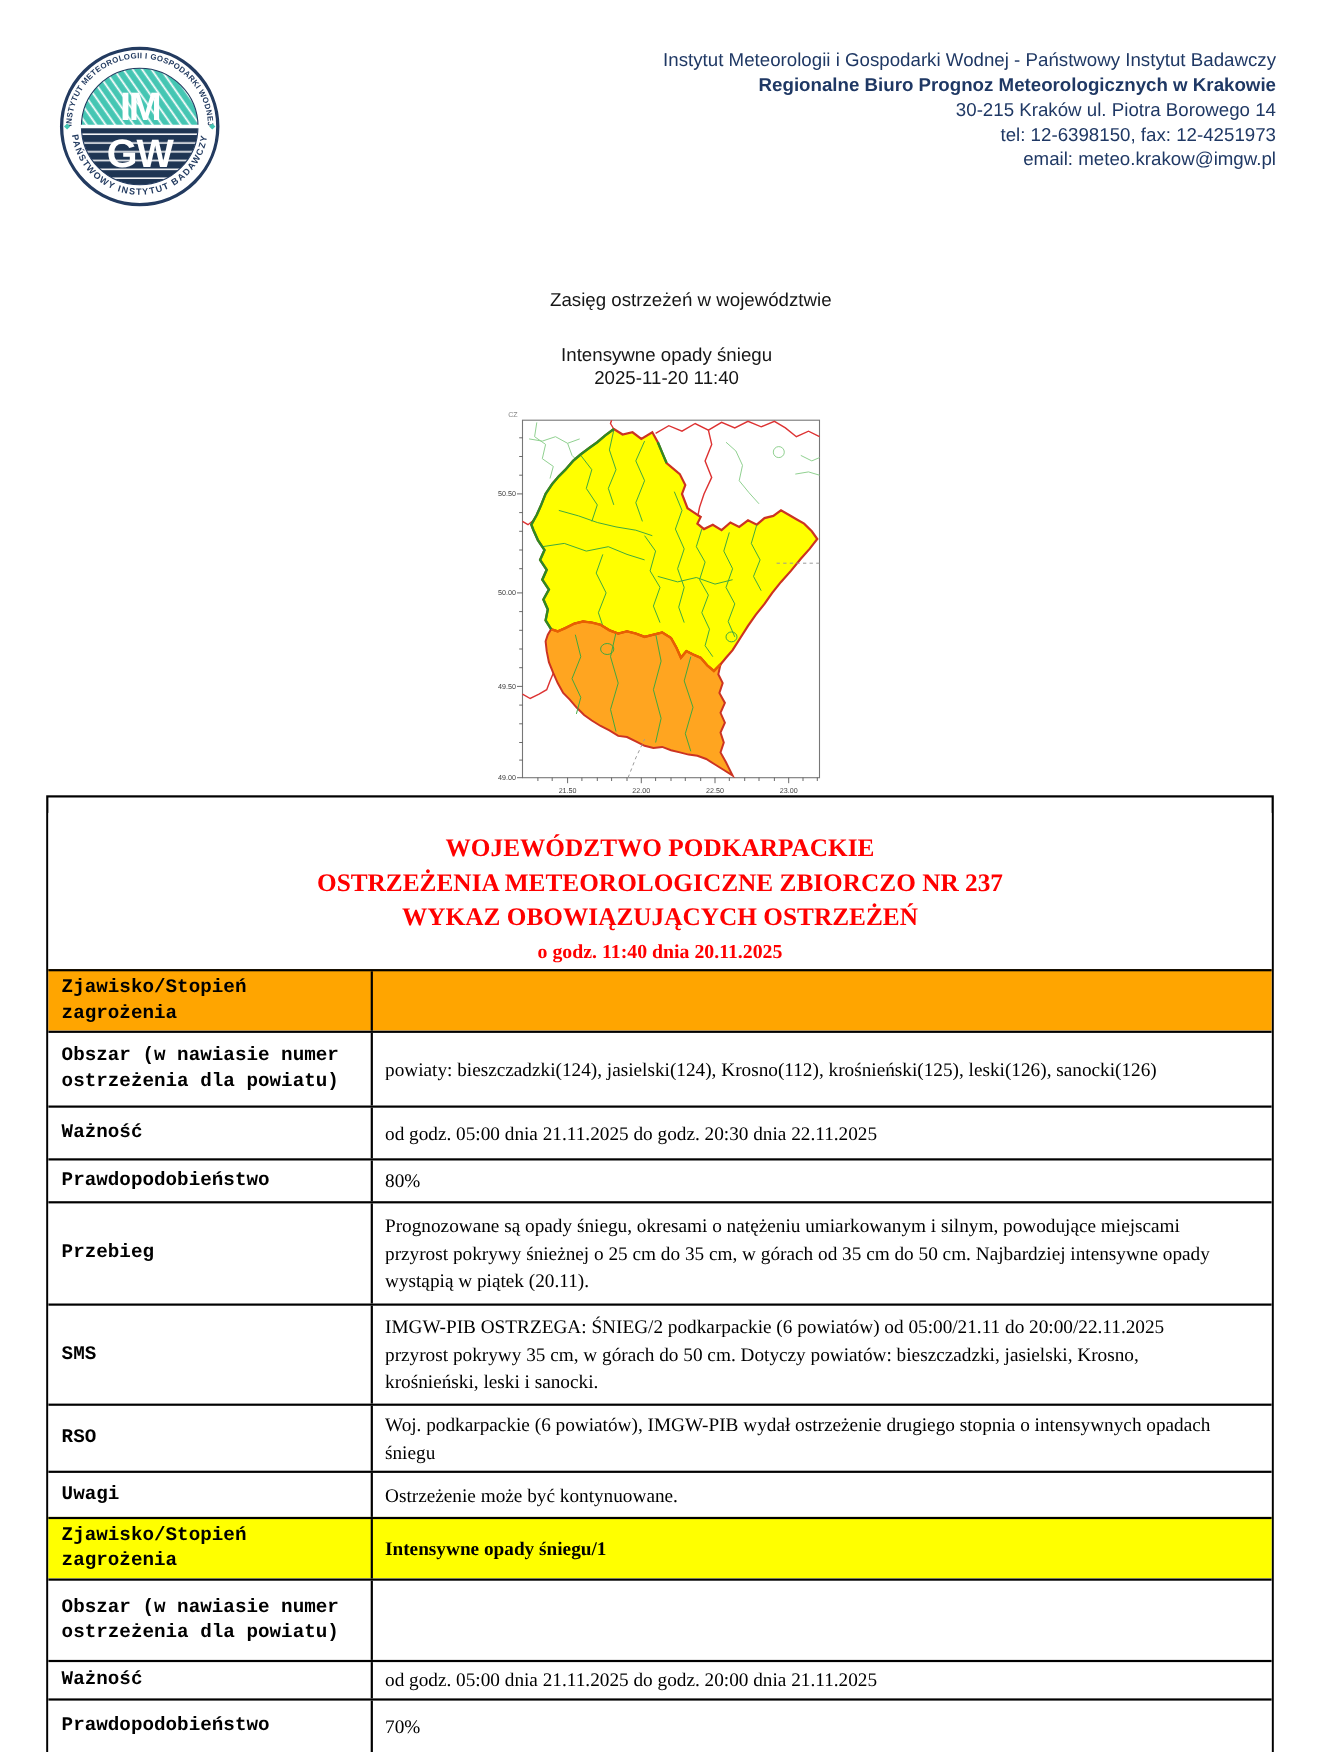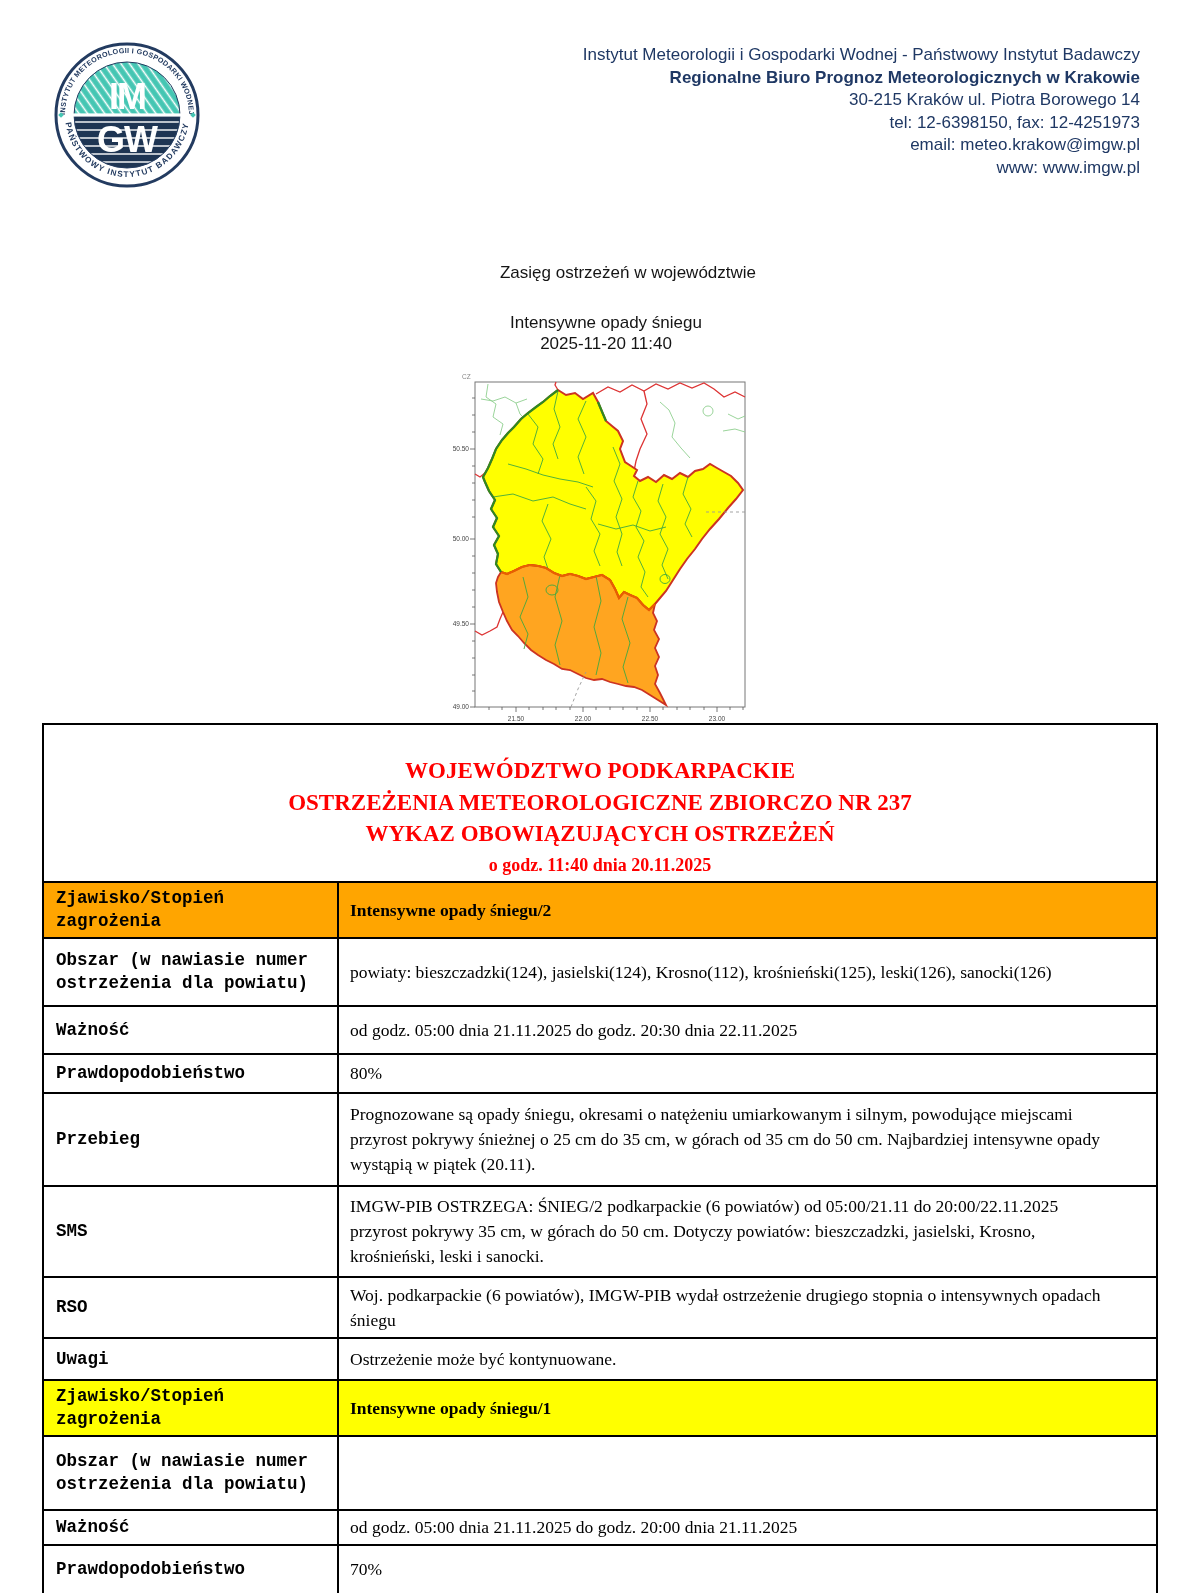--- a/index.html
+++ b/index.html
@@ -2,21 +2,21 @@
 <html><head>
 <meta charset="utf-8">
 <style>
   html,body { margin:0; padding:0; background:#fff; }
   .page {
     position:relative; width:1200px; height:1593px; background:#ffffff;
     font-family:"Liberation Sans","DejaVu Sans",sans-serif; overflow:hidden;
   }
   
   .logo-wrap { position:absolute; left:52px; top:40px; width:150px; height:152px; }
-  .hdr-lines { position:absolute; right:60px; top:44px; text-align:right;
+  .hdr-lines { position:absolute; right:40px; top:44px; text-align:right;
                color:#1F3864; font-size:17px; line-height:22.5px; }
   .hdr-lines .b { font-weight:bold; }
   
   .doc-title { position:absolute; left:28px; top:263px; width:1200px; text-align:center;
                font-size:17px; color:#151515; }
   .map-caption { position:absolute; left:6px; top:312px; width:1200px; text-align:center;
                font-size:17px; line-height:21px; color:#151515; }
   
   .map-wrap { position:absolute; left:448px; top:369px; width:310px; height:358px; }
   
@@ -74,21 +74,20 @@
       <rect x="139" y="73" width="4" height="4" fill="#45C6B3" transform="rotate(45 141 75)"></rect>
     </svg>
   </div>
 
   <div class="hdr-lines">
     <div>Instytut Meteorologii i Gospodarki Wodnej - Państwowy Instytut Badawczy</div>
     <div class="b">Regionalne Biuro Prognoz Meteorologicznych w Krakowie</div>
     <div>30-215 Kraków ul. Piotra Borowego 14</div>
     <div>tel: 12-6398150, fax: 12-4251973</div>
     <div>email: meteo.krakow@imgw.pl</div>
-    <div>www: www.imgw.pl</div>
   </div>
 
   <div class="doc-title">Zasięg ostrzeżeń w województwie</div>
   <div class="map-caption">
     <div>Intensywne opady śniegu</div>
     <div>2025-11-20 11:40</div>
   </div>
 
   <div class="map-wrap">
     <svg viewBox="0 0 310 358" width="310" height="358">
@@ -214,21 +213,20 @@
 
     <div class="trow first ttitle">
       <div>WOJEWÓDZTWO PODKARPACKIE</div>
       <div>OSTRZEŻENIA METEOROLOGICZNE  ZBIORCZO  NR 237</div>
       <div>WYKAZ  OBOWIĄZUJĄCYCH OSTRZEŻEŃ</div>
       <div class="l4">o godz. 11:40 dnia 20.11.2025</div>
     </div>
 
     <div class="trow orange" style="min-height:48px">
       <div class="tlabel">Zjawisko/Stopień zagrożenia</div>
-      <div class="tvalue">Intensywne opady śniegu/2</div>
     </div>
     <div class="trow" style="min-height:68px">
       <div class="tlabel">Obszar (w nawiasie numer ostrzeżenia dla powiatu)</div>
       <div class="tvalue">powiaty: bieszczadzki(124), jasielski(124), Krosno(112), krośnieński(125),  leski(126), sanocki(126)</div>
     </div>
     <div class="trow" style="min-height:48px">
       <div class="tlabel">Ważność</div>
       <div class="tvalue">od godz. 05:00 dnia 21.11.2025 do godz. 20:30 dnia 22.11.2025</div>
     </div>
     <div class="trow" style="min-height:39px">

